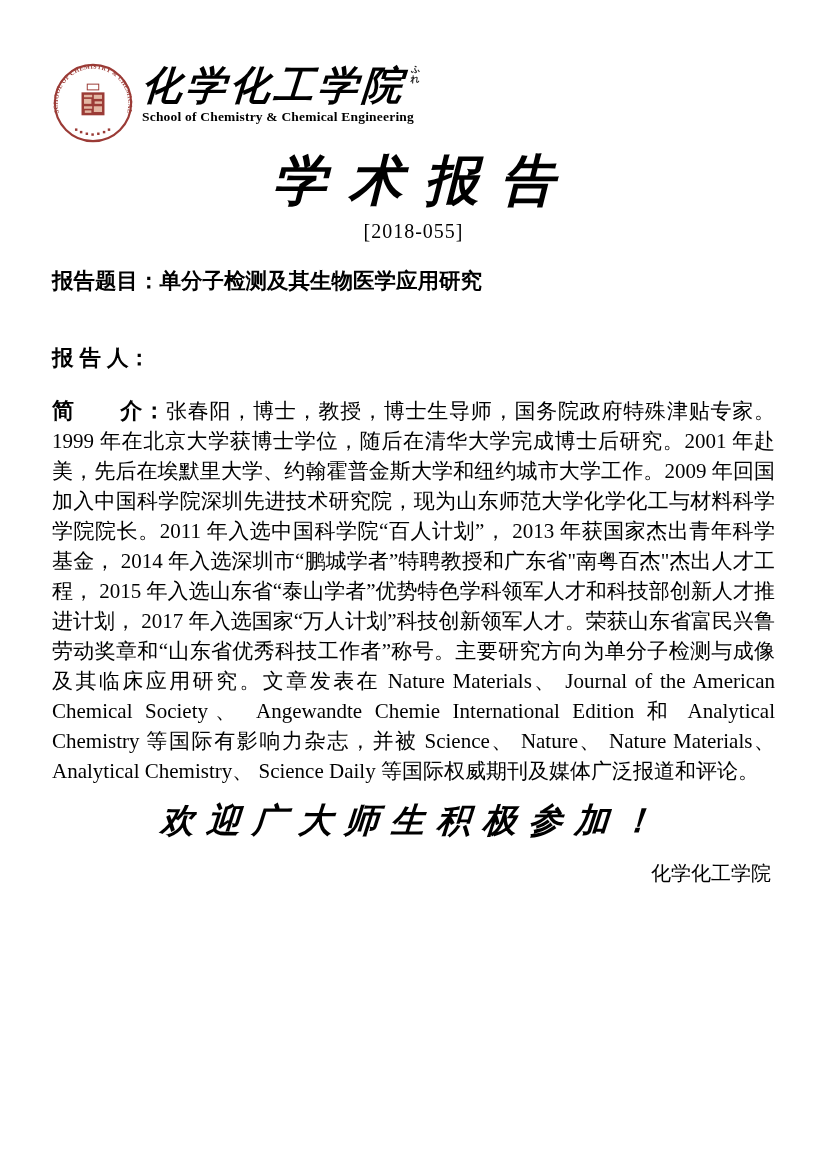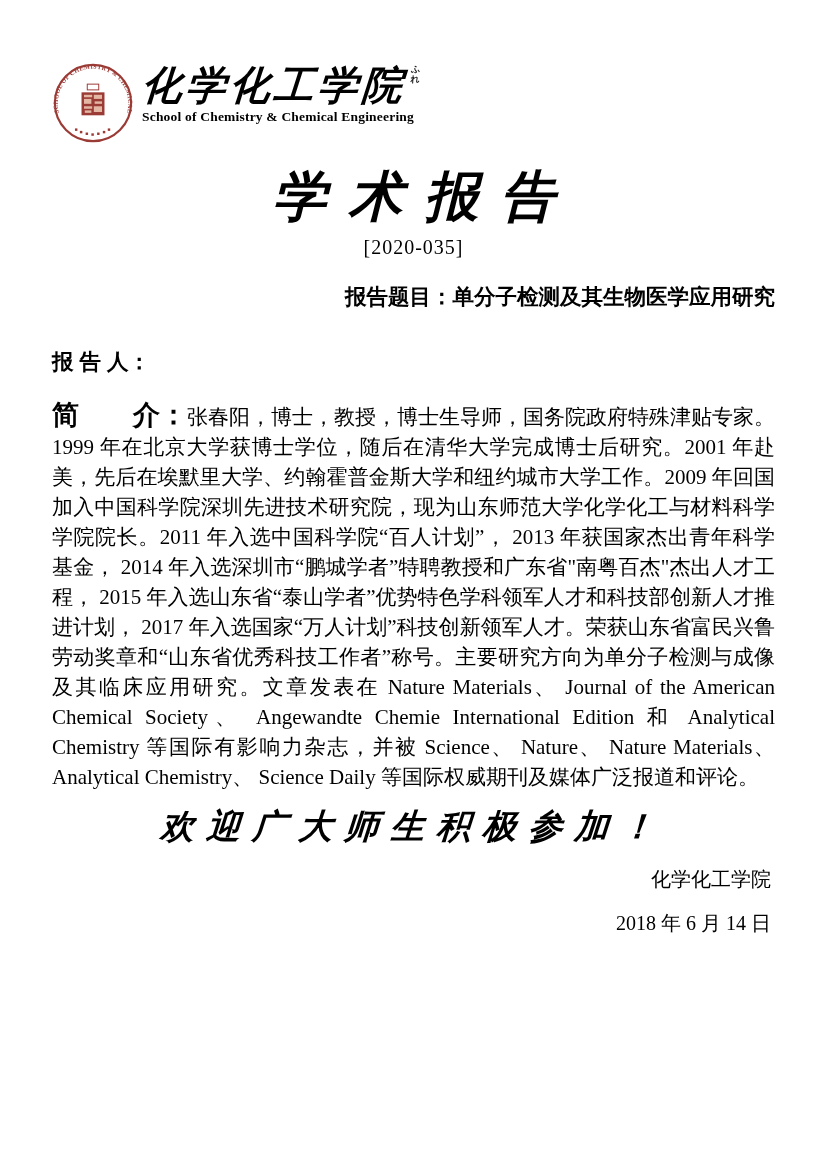--- a/index.html
+++ b/index.html
@@ -28,37 +28,37 @@
   .sig-mark { display: inline-block; font-size: 9px; font-style: normal;
     vertical-align: top; margin-left: 4px; letter-spacing: 0; line-height: 10px;
     transform: none; color: #222; width: 10px; }
   .school-en {
     font-size: 13.5px; font-weight: bold; letter-spacing: 0.2px;
     margin-top: 1px; white-space: nowrap;
   }
 
   
   .doc-title {
-    text-align: center; margin-top: 20px;
+    text-align: center; margin-top: 4px;
     font-size: 54px; font-weight: 900; font-style: italic;
     letter-spacing: 22px; text-indent: 22px;
     line-height: 62px;
   }
   .serial { text-align: center; font-size: 20px; margin-top: 8px; letter-spacing: 1px; }
 
   
-  .hei { font-family: "Liberation Sans", "DejaVu Sans", sans-serif; font-weight: bold; text-align: right; }
+  .hei { font-family: "Liberation Sans", "DejaVu Sans", sans-serif; font-weight: bold; }
   .topic-line { margin-top: 23px; font-size: 21.5px; line-height: 30px; }
-  .speaker-block { margin-top: 35px; display: flex; font-size: 21.5px; line-height: 31px; }
+  .speaker-block { margin-top: 47px; display: flex; font-size: 21.5px; line-height: 31px; }
   .speaker-label { flex: 0 0 auto; }
   .speaker-vals { margin-left: 32px; }
   .speaker-vals .aff { margin-left: -5px; }
 
   .bio { margin-top: 22px; font-size: 21px; line-height: 30px; text-align: justify; }
-  .bio .hei { font-size: 27px; }
+  .bio .hei { font-size: 22px; }
 
   .time-line  { margin-top: 41px; font-size: 21.5px; line-height: 30px; }
   .venue-line { margin-top: 17px; font-size: 21.5px; line-height: 30px; }
 
   .welcome {
     text-align: center; margin-top: 13px;
     font-size: 34px; font-weight: 900; font-style: italic;
     letter-spacing: 12px; line-height: 44px;
     transform: skewX(-4deg);
   }
@@ -107,35 +107,34 @@
       </g>
     </svg>
     <div class="logo-text">
       <div class="school-cn"><span>化学化工学院</span><span class="sig-mark">ふ<br>れ</span>
       </div>
       <div class="school-en">School of Chemistry &amp; Chemical Engineering</div>
     </div>
   </div>
 
   <div class="doc-title">学术报告</div>
-  <div class="serial">[2020-035]</div>
+  <div class="serial">[2018-055]</div>
 
   <div class="topic-line hei">
     <span>报告题目：</span><span>单分子检测及其生物医学应用研究</span>
   </div>
 
   <div class="speaker-block">
     <div class="speaker-label hei">报 告 人：</div>
   </div>
 
   <p class="bio">
     <span class="hei">简　　介：</span><span>张春阳，博士，教授，博士生导师，国务院政府特殊津贴专家。1999 年在北京大学获博士学位，随后在清华大学完成博士后研究。2001 年赴美，先后在埃默里大学、约翰霍普金斯大学和纽约城市大学工作。2009 年回国加入中国科学院深圳先进技术研究院，现为山东师范大学化学化工与材料科学学院院长。2011 年入选中国科学院“百人计划”， 2013 年获国家杰出青年科学基金， 2014 年入选深圳市“鹏城学者”特聘教授和广东省"南粤百杰"杰出人才工程， 2015 年入选山东省“泰山学者”优势特色学科领军人才和科技部创新人才推进计划， 2017 年入选国家“万人计划”科技创新领军人才。荣获山东省富民兴鲁劳动奖章和“山东省优秀科技工作者”称号。主要研究方向为单分子检测与成像及其临床应用研究。文章发表在 Nature Materials、 Journal of the American Chemical Society、 Angewandte Chemie International Edition 和 Analytical Chemistry 等国际有影响力杂志，并被 Science、 Nature、 Nature Materials、 Analytical Chemistry、 Science Daily 等国际权威期刊及媒体广泛报道和评论。</span>
   </p>
 
 
   <div class="welcome">欢迎广大师生积极参加！</div>
 
   <div class="footer">
     <div class="org">化学化工学院</div>
-    <div class="date">2018 年 6 月 14 日</div>
   </div>
 
 </div>
 
 </body></html>

